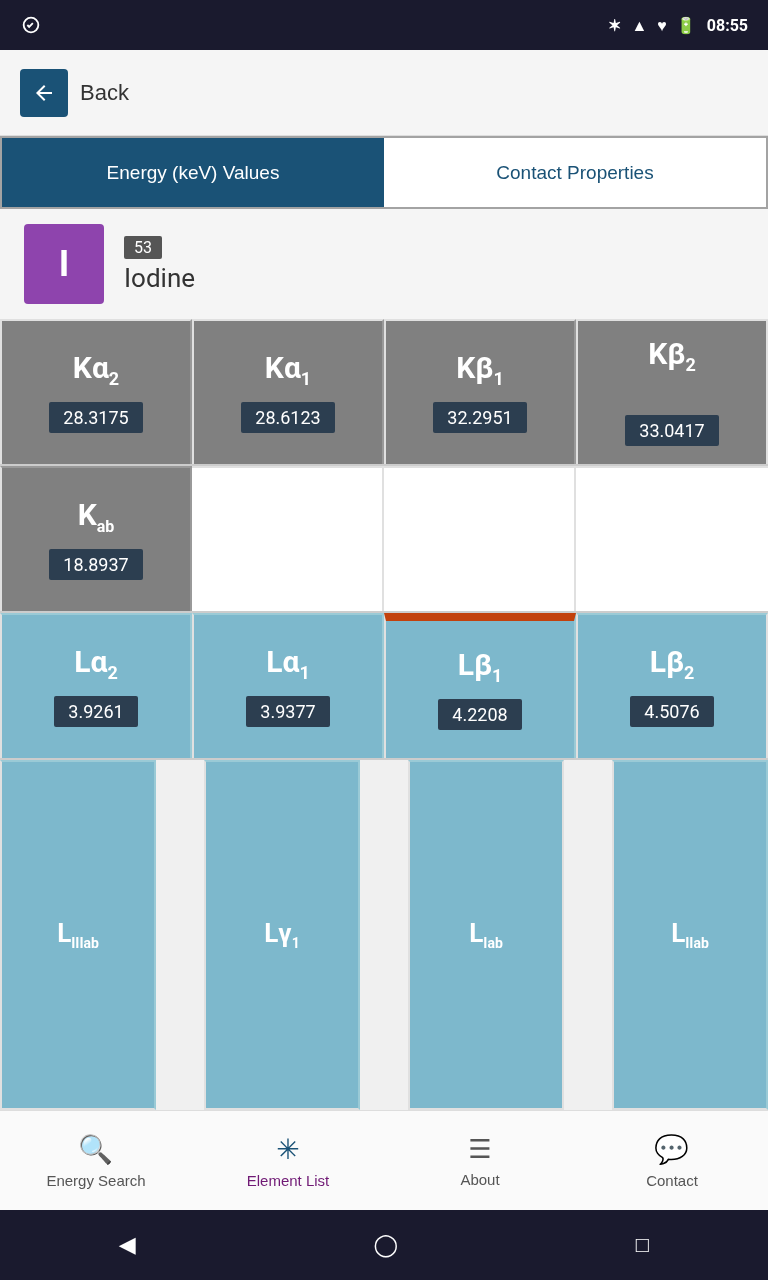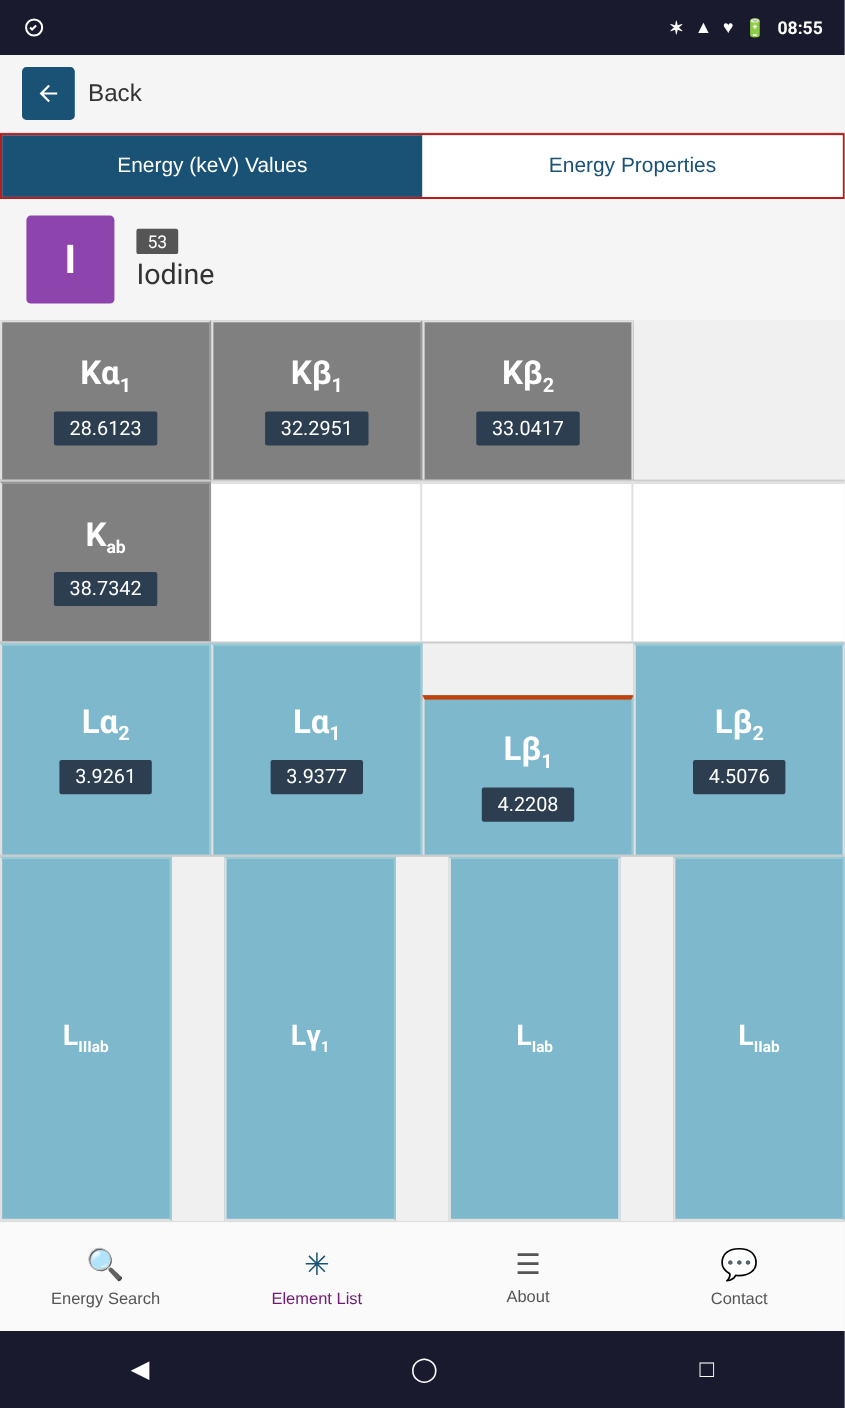--- a/index.html
+++ b/index.html
@@ -23,21 +23,21 @@
       padding: 0 20px;
       color: white;
       font-size: 16px;
     }
     .status-bar-left { display: flex; align-items: center; gap: 8px; }
     .status-bar-right { display: flex; align-items: center; gap: 10px; font-size: 16px; font-weight: bold; }
 
     
     .top-nav {
       background: #f5f5f5;
-      height: 71px;
+      height: 86px;
       display: flex;
       align-items: center;
       padding: 0 20px;
       border-bottom: 1px solid #ddd;
     }
     .back-btn {
       display: flex;
       align-items: center;
       gap: 12px;
       background: none;
@@ -56,23 +56,23 @@
     .back-icon-box svg { fill: white; }
     .back-label {
       font-size: 22px;
       color: #333;
       font-weight: 400;
     }
 
     
     .tab-bar {
       display: flex;
-      border: 2px solid #b91c1c;
+      border: 2px solid #a3a3a3;
       margin: 0;
-      height: 60px;
+      height: 73px;
     }
     .tab {
       flex: 1;
       display: flex;
       align-items: center;
       justify-content: center;
       font-size: 19px;
       font-weight: 500;
       cursor: pointer;
       border: none;
@@ -220,68 +220,72 @@
       <svg width="24" height="24" viewBox="0 0 24 24">
         <path d="M20 11H7.83l5.59-5.59L12 4l-8 8 8 8 1.41-1.41L7.83 13H20v-2z" fill="white"></path>
       </svg>
     </div>
     <span class="back-label">Back</span>
   </button>
 </div>
 
 <div class="tab-bar">
   <button class="tab active">Energy (keV) Values</button>
-  <button class="tab inactive">Energy Properties</button>
+  <button class="tab inactive">Contact Properties</button>
 </div>
 
 <div class="element-header">
   <div class="element-symbol-box">
     <span class="element-symbol">I</span>
   </div>
   <div class="element-info">
     <span class="atomic-number-box">53</span>
     <span class="element-name">Iodine</span>
   </div>
 </div>
 
 <div style="display:grid; grid-template-columns: repeat(4,1fr); border-bottom: 2px solid #ccc;">
   <div class="energy-cell" style="border-right:2px solid #999; border-bottom:0;">
+    <span class="energy-label">Kα<sub>2</sub></span>
+    <span class="energy-value-box">28.3175</span>
+  </div>
+  <div class="energy-cell" style="border-right:2px solid #999; border-bottom:0;">
     <span class="energy-label">Kα<sub>1</sub></span>
     <span class="energy-value-box">28.6123</span>
   </div>
   <div class="energy-cell" style="border-right:2px solid #999; border-bottom:0;">
     <span class="energy-label">Kβ<sub>1</sub></span>
     <span class="energy-value-box">32.2951</span>
   </div>
-  <div class="energy-cell" style="border-bottom:0;">
+  <div class="energy-cell" style="border-bottom:0;justify-content:space-between;">
     <span class="energy-label">Kβ<sub>2</sub></span>
     <span class="energy-value-box">33.0417</span>
   </div>
 </div>
 
 <div style="display:grid; grid-template-columns: repeat(4,1fr); border-bottom: 2px solid #ccc;">
   <div class="energy-cell" style="border-right:2px solid #999; border-top:2px solid #999; border-bottom:0;">
     <span class="energy-label">K<sub style="font-size:16px;">ab</sub></span>
-    <span class="energy-value-box">38.7342</span>
+    <span class="energy-value-box">18.8937</span>
   </div>
   <div style="background:white; border-right:2px solid #e0e0e0; border-top:2px solid #e0e0e0; min-height:145px;"></div>
   <div style="background:white; border-right:2px solid #e0e0e0; border-top:2px solid #e0e0e0; min-height:145px;"></div>
   <div style="background:white; border-top:2px solid #e0e0e0; min-height:145px;"></div>
 </div>
 
 <div style="display:grid; grid-template-columns: repeat(4,1fr); border-bottom: 2px solid #ccc;">
   <div class="energy-cell blue" style="border-right:2px solid #9acad6; border-bottom:0; border-top:2px solid #9acad6;">
     <span class="energy-label">Lα<sub>2</sub></span>
     <span class="energy-value-box">3.9261</span>
   </div>
   <div class="energy-cell blue" style="border-right:2px solid #9acad6; border-bottom:0; border-top:2px solid #9acad6;">
     <span class="energy-label">Lα<sub>1</sub></span>
     <span class="energy-value-box">3.9377</span>
   </div>
-  <div class="energy-cell blue" style="border-right:2px solid #9acad6; border-bottom:0; border-top:4px solid #c2410c;margin-top:47px;">
+  <div class="energy-cell blue" style="border-right:2px solid #9acad6; border-bottom:0; border-top:8px solid #c2410c;">
     <span class="energy-label">Lβ<sub>1</sub></span>
     <span class="energy-value-box">4.2208</span>
   </div>
   <div class="energy-cell blue" style="border-bottom:0; border-top:2px solid #9acad6;">
     <span class="energy-label">Lβ<sub>2</sub></span>
     <span class="energy-value-box">4.5076</span>
   </div>
 </div>
 
 <div style="display:grid; grid-template-columns: repeat(4,1fr); flex:1;gap:48px;">

